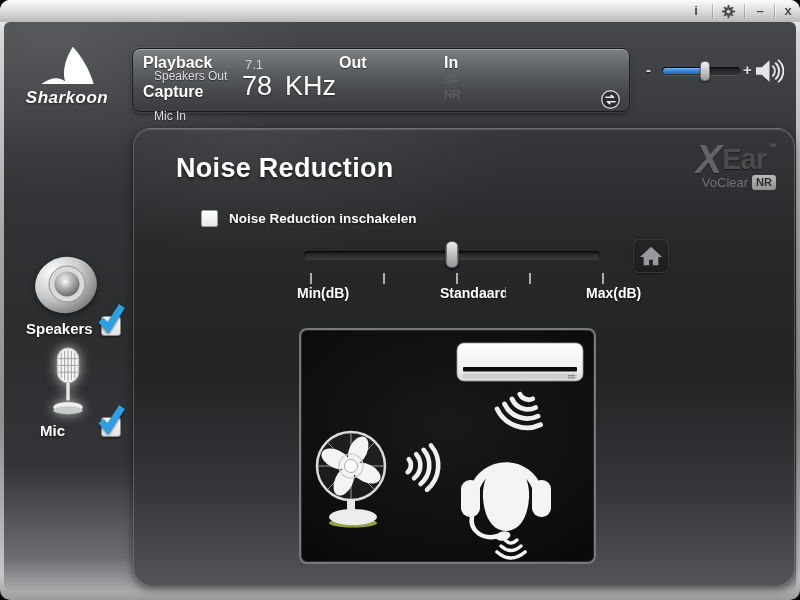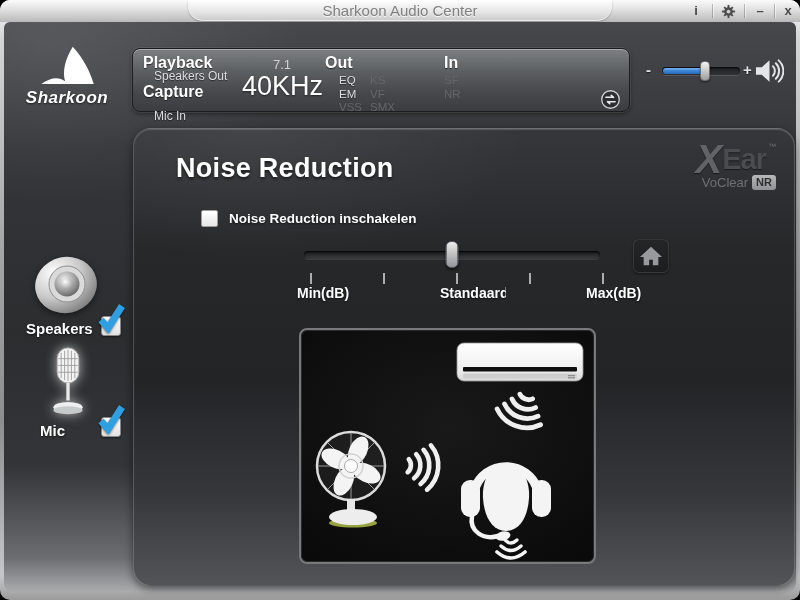--- a/index.html
+++ b/index.html
@@ -26,23 +26,23 @@
     background:linear-gradient(180deg,#46484b 0%,#343639 22%,#2b2d2f 55%,#333538 78%,#6b6d70 94%,#aaacae 100%); }
   #appbody::before { content:""; position:absolute; inset:0; border-radius:inherit;
     background:radial-gradient(ellipse 420px 260px at 6% 4%, rgba(255,255,255,.10), transparent 60%); }
 
   
   #status { position:absolute; left:132px; top:48px; width:498px; height:64px; border-radius:8px;
     background:linear-gradient(180deg,#7d8083 0%,#5d6063 35%,#46484c 70%,#3b3d40 100%);
     border:1px solid #1b1c1e; box-shadow:inset 0 1px 0 rgba(255,255,255,.35), 0 0 0 1px rgba(255,255,255,.10), 0 2px 4px rgba(0,0,0,.45); }
   #status .hdr { position:absolute; font-size:16px; font-weight:bold; color:#ffffff; text-shadow:0 1px 1px rgba(0,0,0,.6); }
   #status .val { position:absolute; font-size:12px; color:#dcdddf; text-shadow:0 1px 1px rgba(0,0,0,.5); }
-  #ch-mode { position:absolute; left:112px; top:8px; font-size:13px; color:#cfd0d2;margin-left:28px; }
+  #ch-mode { position:absolute; left:112px; top:8px; font-size:13px; color:#cfd0d2; }
   #rate { position:absolute; left:109px; top:22px; font-size:27px; color:#fff; text-shadow:0 1px 2px rgba(0,0,0,.5); }
-  #rate .unit { }
+  #rate .unit { margin-left:13px; }
   .fx-grid { position:absolute; display:grid; }
   #fx-out { left:206px; top:25px; grid-template-columns:31px 36px; grid-auto-rows:13.5px; }
   #fx-in  { left:311px; top:25px; grid-template-columns:36px; grid-auto-rows:13.5px; }
   .fx { font-size:11.5px; }
   .fx.on  { color:#dcdddf; text-shadow:0 1px 1px rgba(0,0,0,.5); }
   .fx.off { color:#63666a; }
   #swap-btn { position:absolute; right:8px; top:40px; width:21px; height:21px; cursor:pointer; }
 
   
   .vol-sign { position:absolute; font-size:15px; font-weight:bold; color:#e2e3e4; text-shadow:0 1px 1px rgba(0,0,0,.6); }
@@ -116,21 +116,20 @@
   .art { position:absolute; }
 
   svg { display:block; }
 </style>
 </head>
 <body>
 
 <div id="window">
 
   <div id="titlebar">
-    <div id="titletab">Sharkoon Audio Center</div>
     <div class="winbtn" style="left:684px;">i</div>
     <div class="winsep" style="left:712px;"></div>
     <div class="winbtn" style="left:716px;">
       <svg width="15" height="15" viewBox="0 0 16 16" style="margin:2px auto 0;">
         <g fill="#4b4b4b">
           <rect x="7" y="1" width="2" height="14"></rect>
             <rect x="1" y="7" width="14" height="2"></rect>
           <g transform="rotate(45 8 8)">
               <rect x="7" y="1.5" width="2" height="13"></rect>
               <rect x="1.5" y="7" width="13" height="2"></rect>
@@ -155,31 +154,23 @@
     <div class="name">Sharkoon</div>
   </div>
 
   <div id="status">
     <div class="hdr" style="left:10px; top:5px;">Playback</div>
     <div class="val" style="left:21px; top:20px;">Speakers Out</div>
     <div class="hdr" style="left:10px; top:34px;">Capture</div>
     <div class="val" style="left:21px; top:60px;">Mic In</div>
 
     <div id="ch-mode">7.1</div>
-    <div id="rate"><span>40</span><span class="unit">KHz</span></div>
-
-    <div class="hdr" style="left:192px; top:5px;">Out</div>
-    <div class="fx-grid" id="fx-out">
-      <span class="fx on">EQ</span>
-      <span class="fx off">KS</span>
-      <span class="fx on">EM</span>
-      <span class="fx off">VF</span>
-      <span class="fx off">VSS</span>
-      <span class="fx off">SMX</span>
-    </div>
+    <div id="rate"><span>78</span><span class="unit">KHz</span></div>
+
+    <div class="hdr" style="left:206px; top:5px;">Out</div>
 
     <div class="hdr" style="left:311px; top:5px;">In</div>
     <div class="fx-grid" id="fx-in">
       <span class="fx off">SF</span>
       <span class="fx off">NR</span>
     </div>
 
     <div id="swap-btn">
       <svg width="21" height="21" viewBox="0 0 22 22">
         <circle cx="11" cy="11" r="9.2" fill="rgba(25,27,29,.55)" stroke="#cdd0d2" stroke-width="1.4"></circle>

